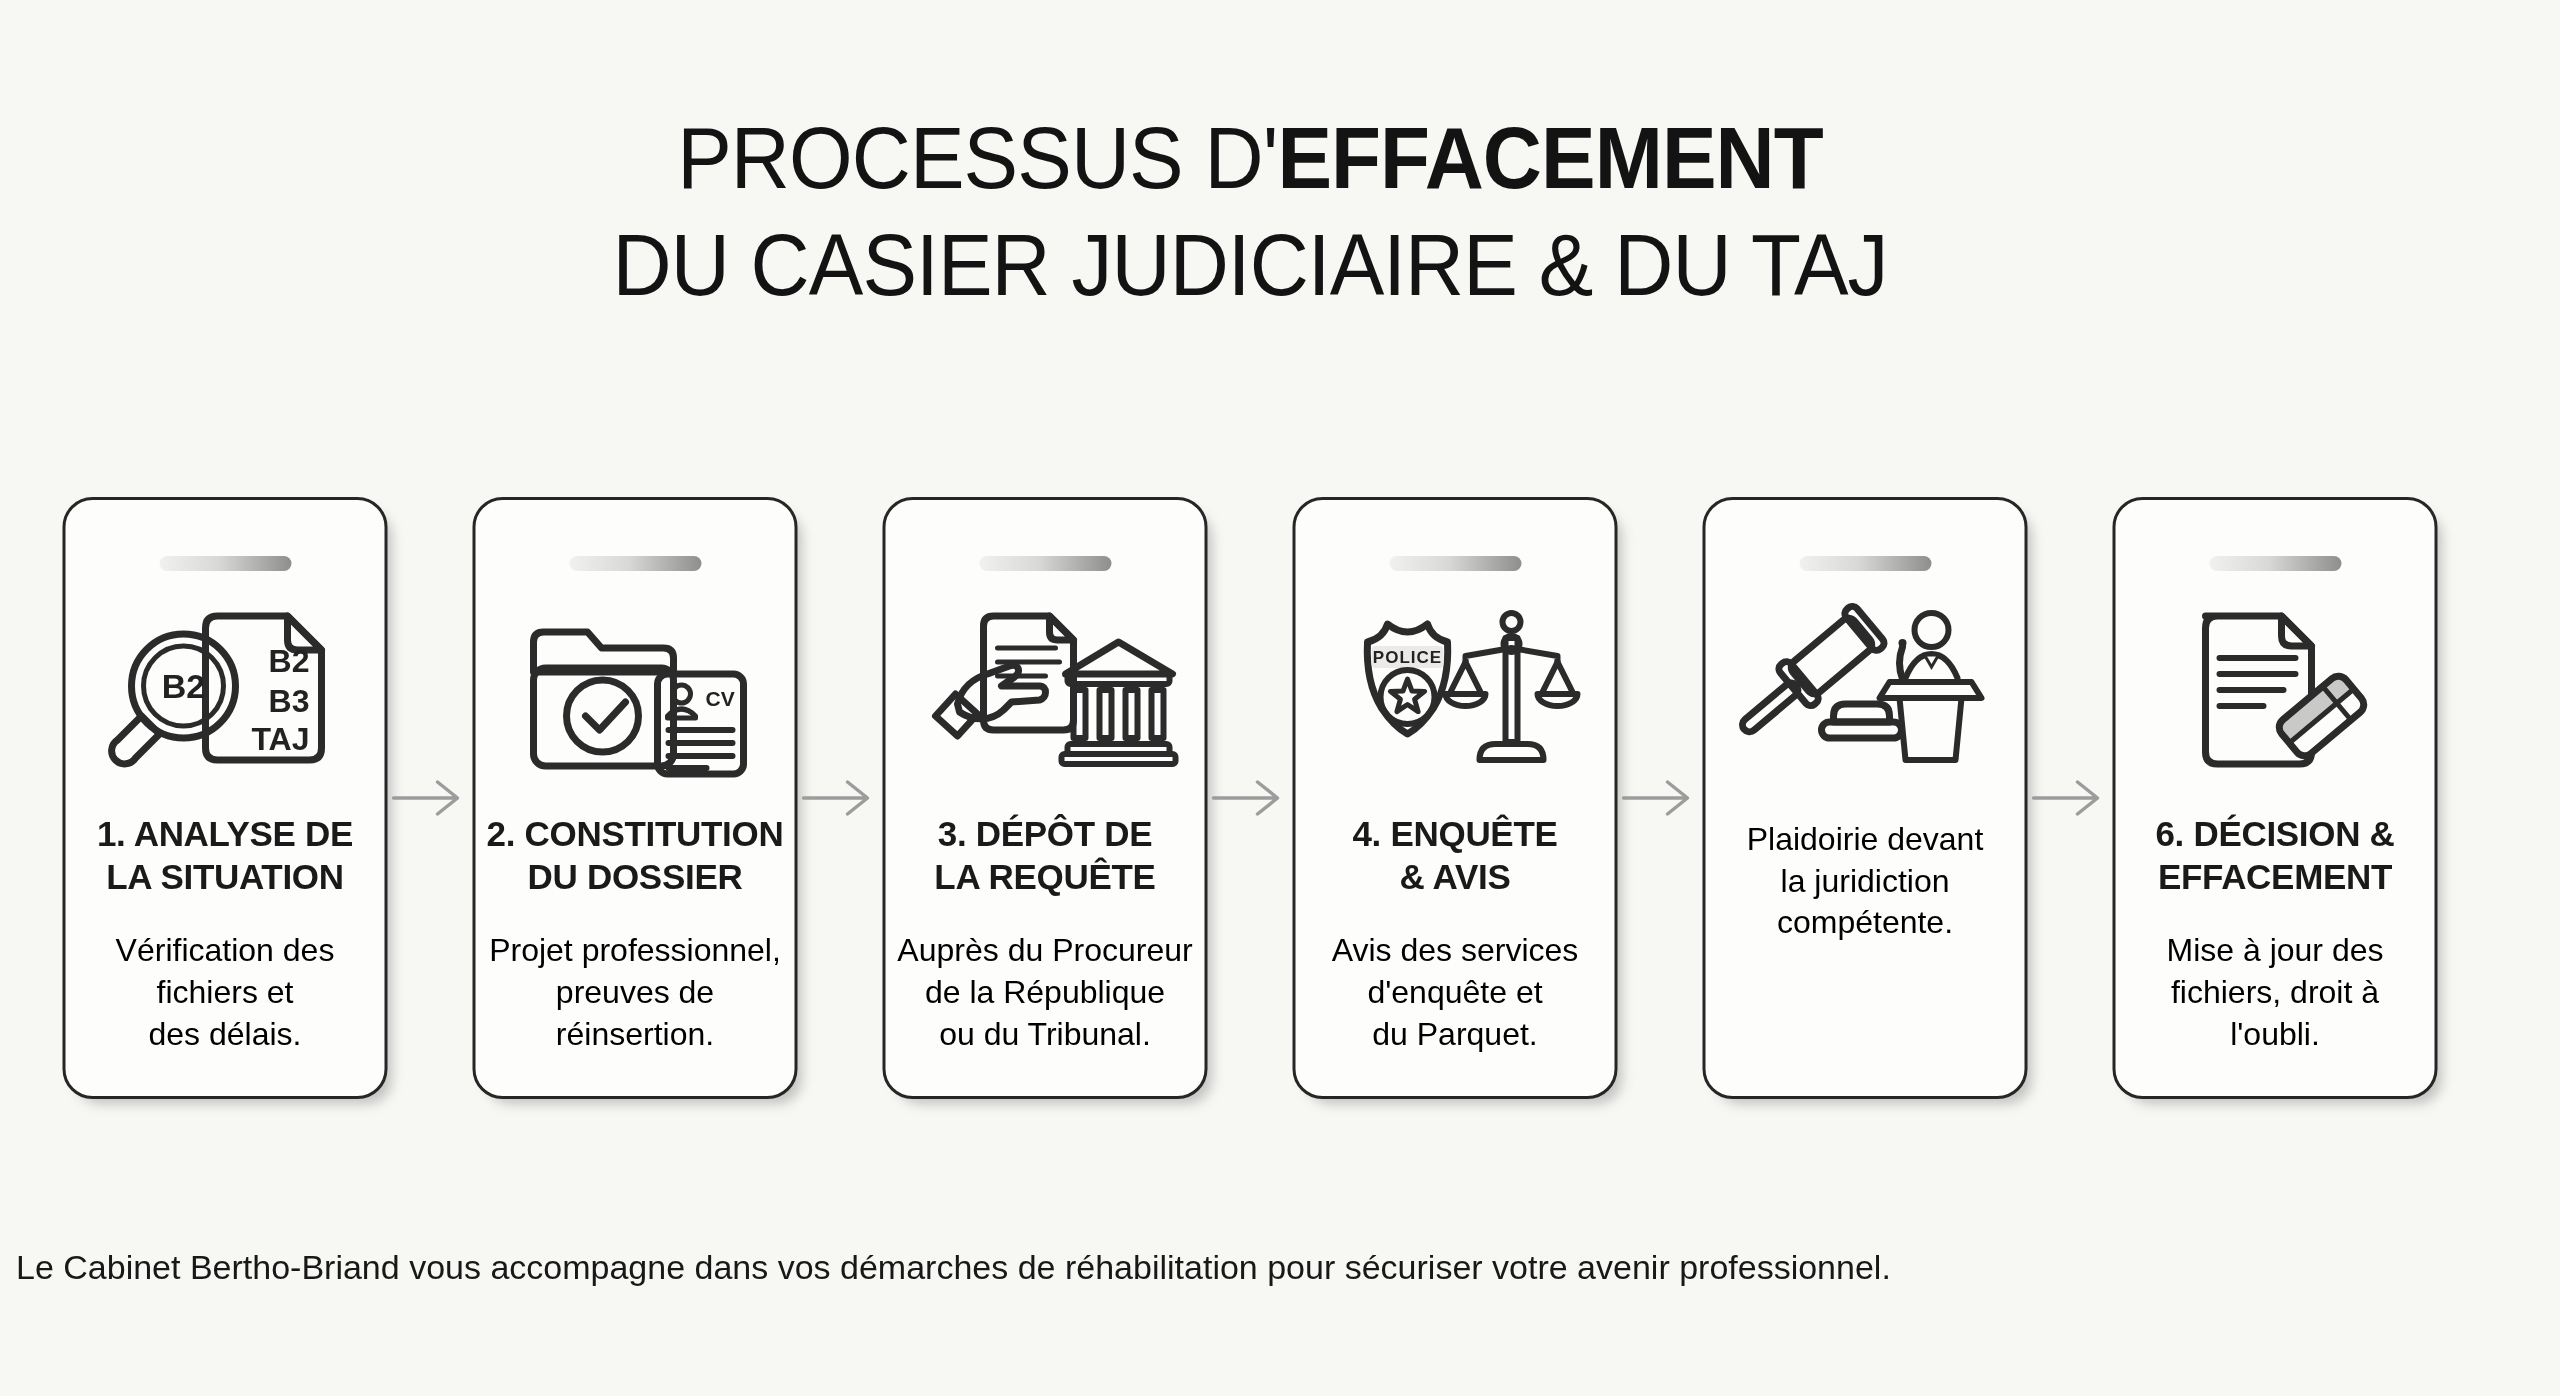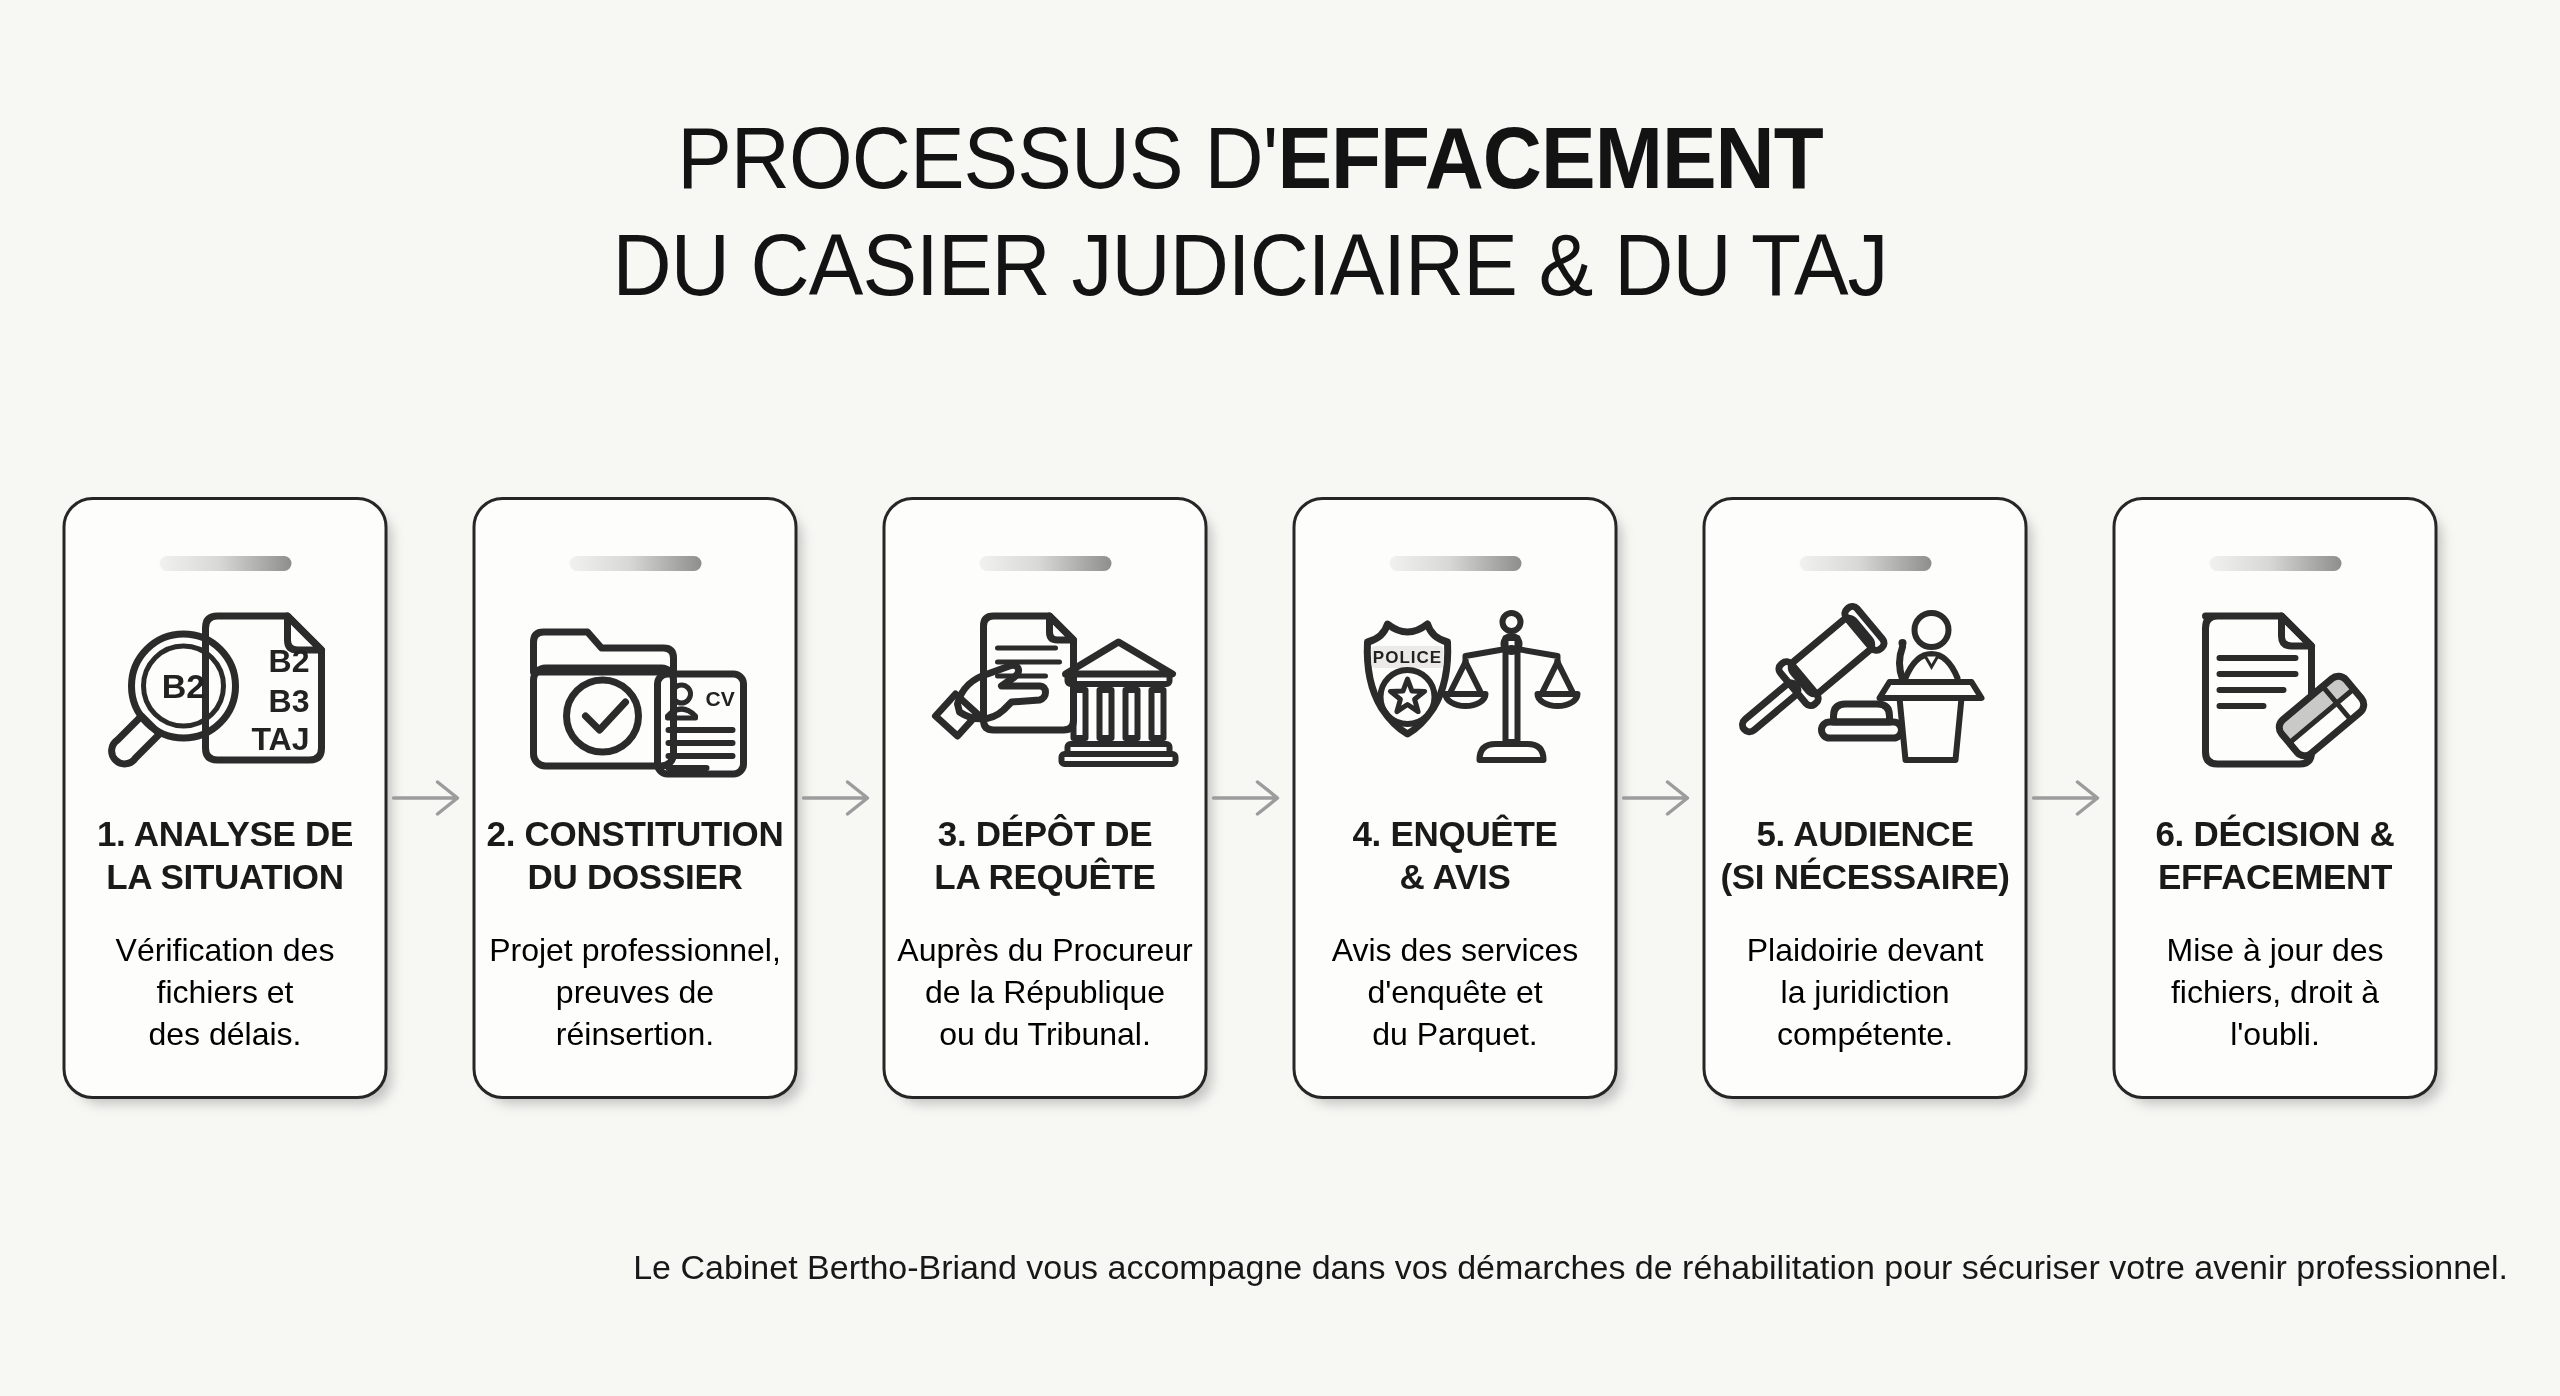--- a/index.html
+++ b/index.html
@@ -60,22 +60,22 @@
     white-space: pre-line;
   }
 
   .arrow-cell {
     width: 85px; flex: 0 0 auto;
     display: flex; align-items: center; justify-content: center;
   }
 
   
   .footer-note {
-    position: absolute; top: 1248px; left: 8px; width: 100%;
-    text-align: right;
+    position: absolute; top: 1248px; left: 16px; width: 100%;
+    text-align: left;
     font-size: 34px; color: #181818;
   }
 
   
   .ic  { stroke: #2b2b2b; stroke-width: 7; fill: none; stroke-linecap: round; stroke-linejoin: round; }
   .ic6 { stroke: #2b2b2b; stroke-width: 6; fill: none; stroke-linecap: round; stroke-linejoin: round; }
   .ic5 { stroke: #2b2b2b; stroke-width: 5; fill: none; stroke-linecap: round; stroke-linejoin: round; }
   .svgtxt  { fill: #222; font-weight: bold; font-family: "Liberation Sans", sans-serif; }
 </style>
 </head>
@@ -247,22 +247,20 @@
             <circle class="ic6" fill="#fdfdfc" cx="196" cy="36" r="17"></circle>
             <path class="ic6" fill="#d8d8d6" d="M170,84 q10,-24 26,-24 q16,0 26,24 v4 h-52 Z"></path>
             <path fill="#fdfdfc" stroke="#2b2b2b" stroke-width="3" d="M189,61 l7,12 l7,-12 Z"></path>
             <circle fill="#2b2b2b" cx="167" cy="49" r="4"></circle>
             <path class="ic" stroke-width="4" d="M167,53 q-6,16 0,32"></path>
             <path class="ic6" fill="#ececea" d="M154,88 h82 l10,16 h-102 Z"></path>
             <path class="ic6" fill="#d4d4d2" d="M164,104 h62 l-6,62 h-50 Z"></path>
           </g>
         </svg>
       </div>
-      <h2 class="card-title">5. AUDIENCE
-(SI NÉCESSAIRE)</h2>
       <p class="card-desc">Plaidoirie devant
 la juridiction
 compétente.</p>
     </div>
 
     <div class="arrow-cell">
       <svg width="78" height="44" viewBox="0 0 78 44">
           <path d="M2,22 H62 M46,6 L66,22 L46,38" stroke="#9c9c9c" stroke-width="3.5" fill="none" stroke-linecap="round" stroke-linejoin="round"></path>
         </svg>
     </div>

